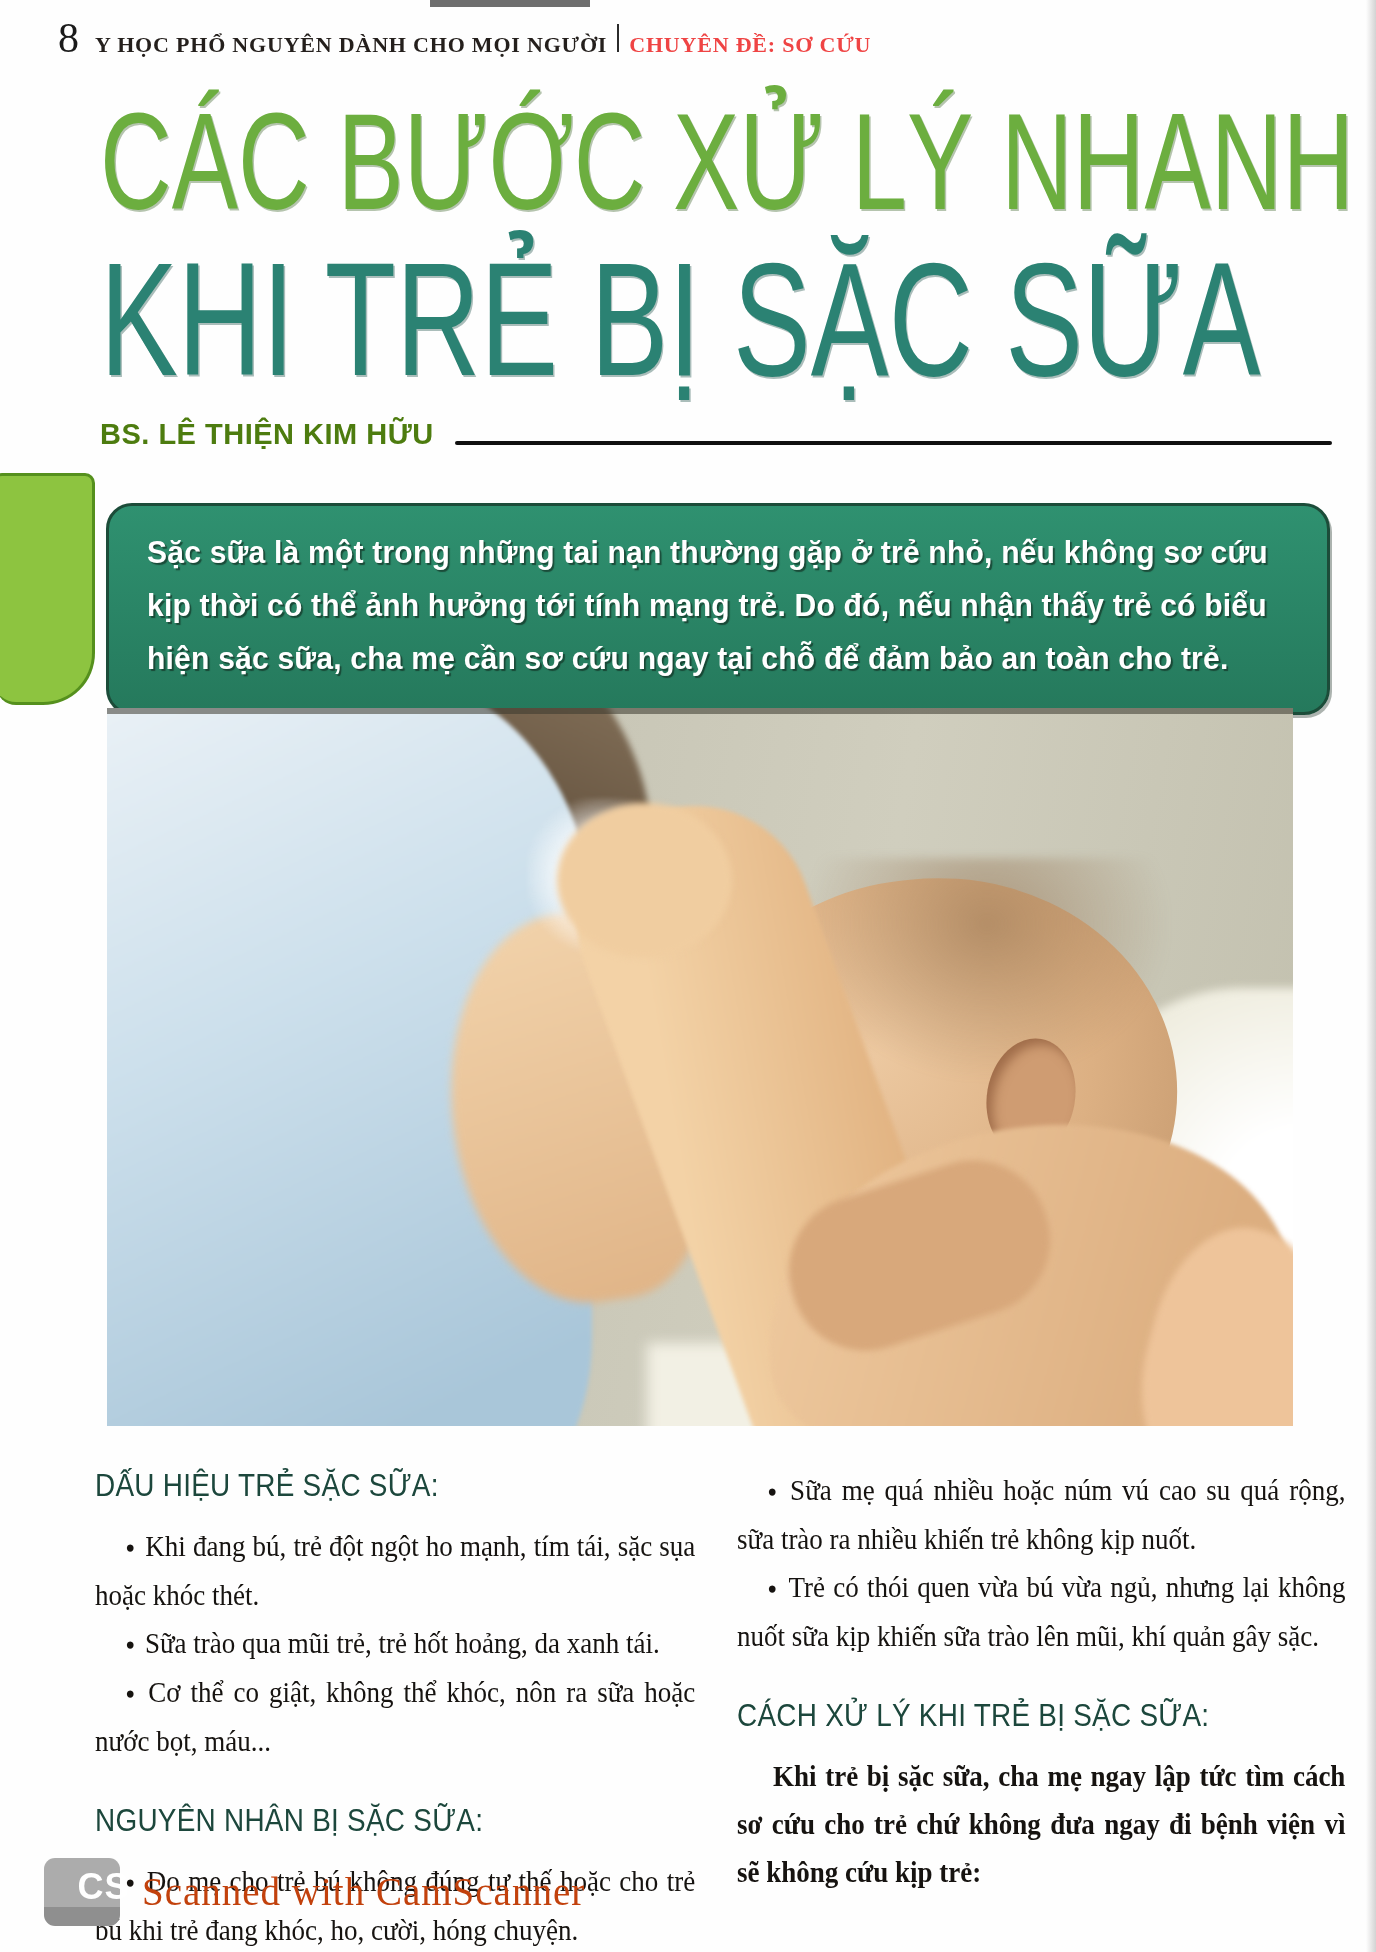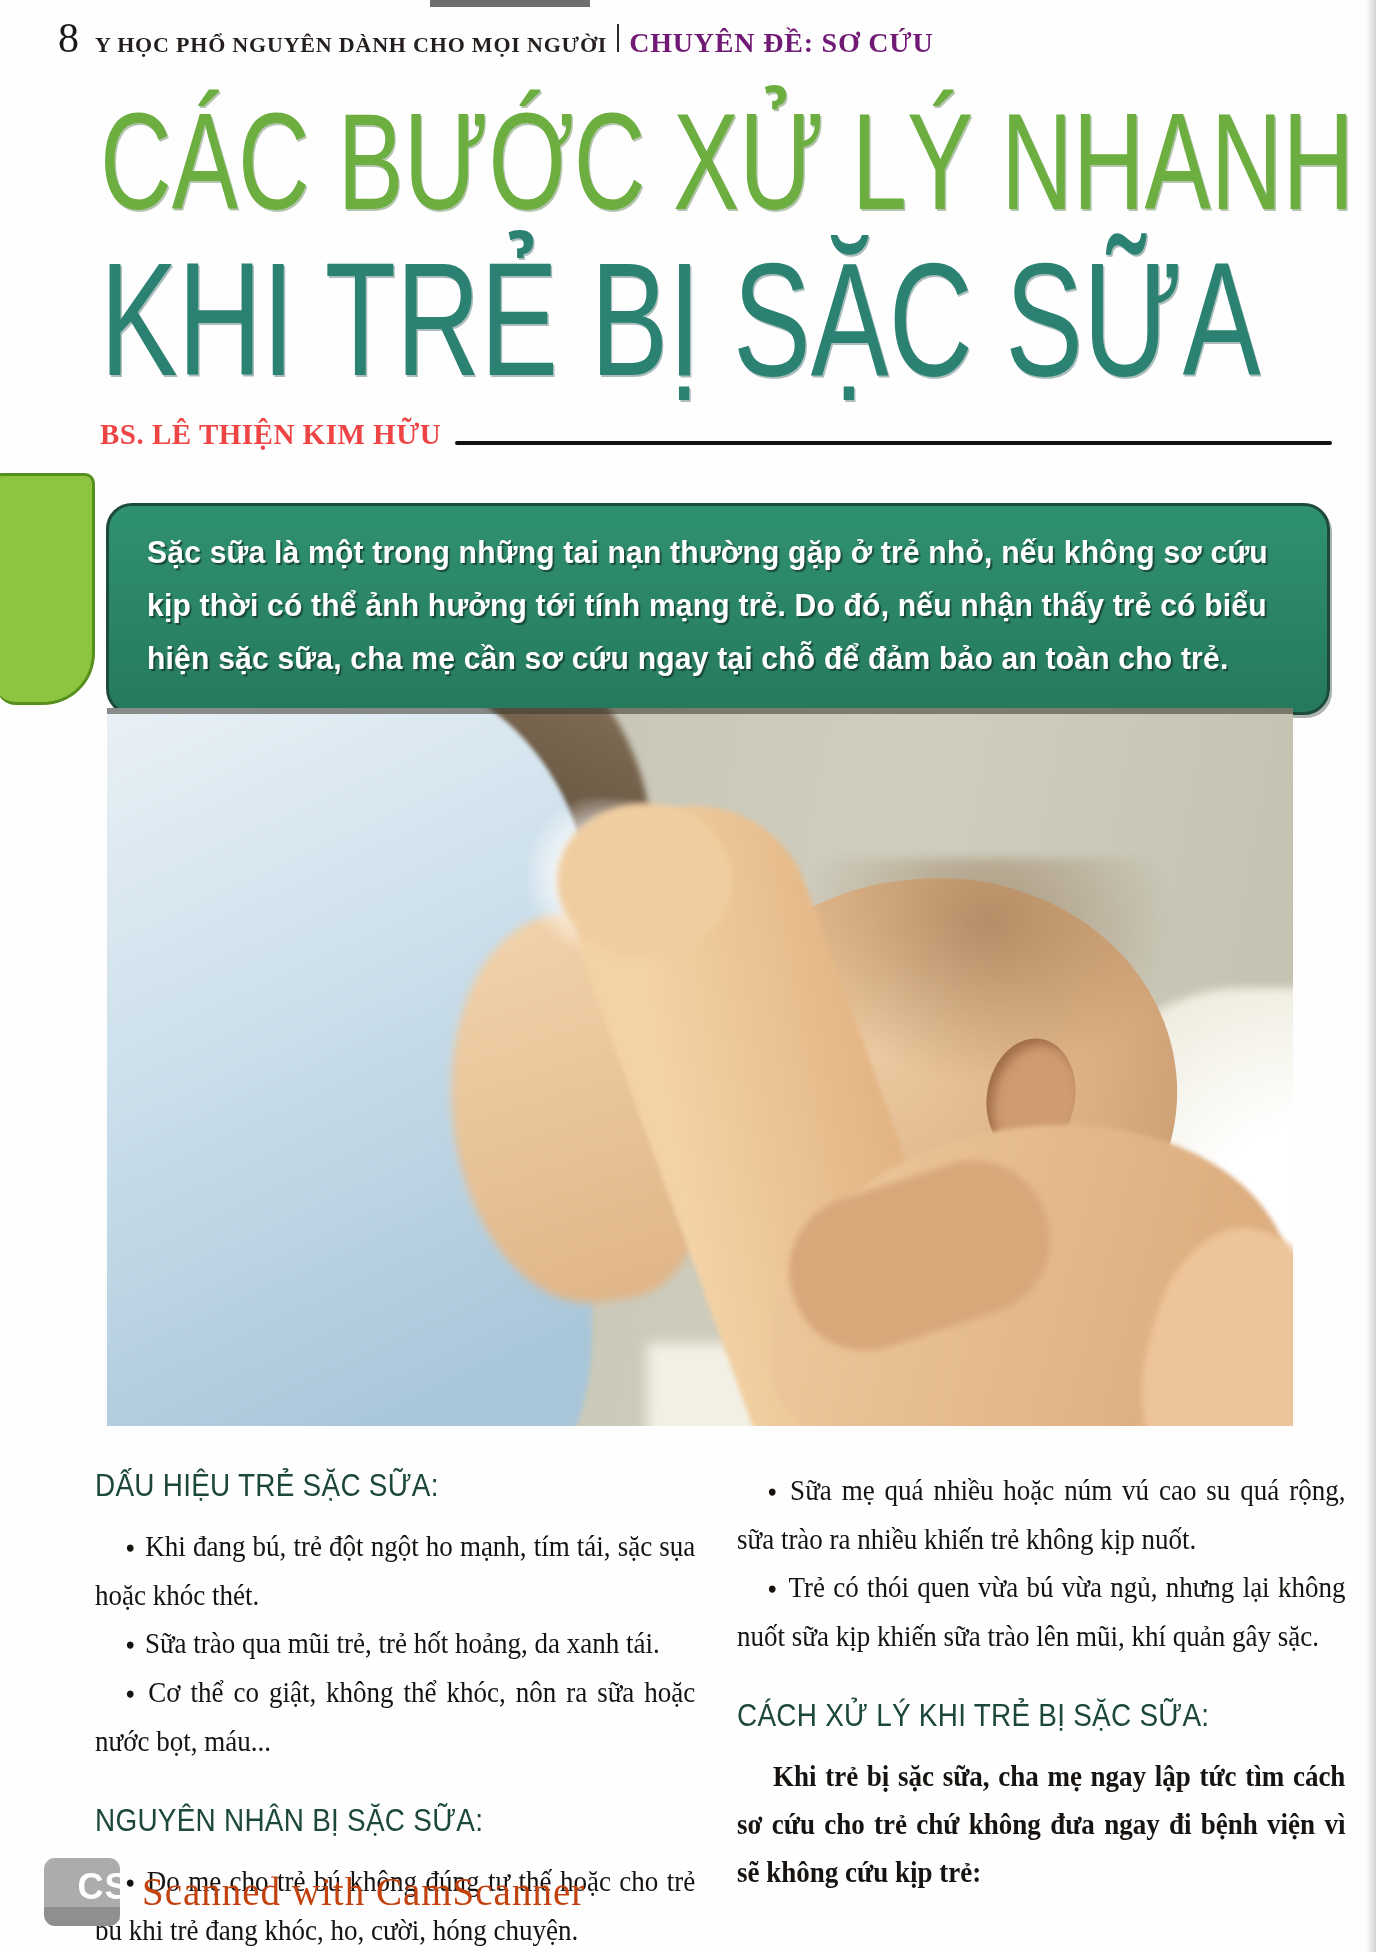--- a/index.html
+++ b/index.html
@@ -12,30 +12,30 @@
   
   .top-artifact{left:430px;top:0;width:160px;height:7px;background:#4a4a4a;opacity:.8;}
   .right-edge{left:1366px;top:0;width:10px;height:1952px;
     background:linear-gradient(90deg,rgba(0,0,0,0),rgba(110,110,110,.30));}
 
   
   .runhead{left:58px;top:14px;display:flex;align-items:baseline;white-space:nowrap;}
   .pageno{font-family:"Liberation Serif",serif;font-size:42px;font-weight:400;color:#1a1a1a;margin-right:16px;}
   .journal{font-family:"Liberation Serif",serif;font-weight:bold;font-size:22px;letter-spacing:.8px;color:#241f1c;}
   .head-div{width:2px;height:28px;background:#2b2b2b;margin:0 10px;align-self:center;}
-  .section-label{font-family:"Liberation Serif",serif;font-weight:bold;font-size:28px;letter-spacing:.8px;color:#701a75;}
+  .section-label{font-family:"Liberation Serif",serif;font-weight:bold;font-size:22px;letter-spacing:.8px;color:#ef4444;}
 
   
   .title1{left:100px;top:92px;font-size:138px;line-height:1;color:#6cae3f;
     white-space:nowrap;transform:scaleX(.72);transform-origin:left top;font-weight:400;
     text-shadow:2px 2px 0 rgba(45,90,25,.35);}
   .title2{left:100px;top:238px;font-size:162px;line-height:1;color:#2b8273;
     white-space:nowrap;transform:scaleX(.72);transform-origin:left top;font-weight:400;
     text-shadow:2px 2px 0 rgba(15,70,60,.35);}
-  .author{left:100px;top:418px;font-size:29px;font-weight:bold;letter-spacing:.5px;color:#ef4444;white-space:nowrap;font-family:Liberation Serif, serif;}
+  .author{left:100px;top:418px;font-size:29px;font-weight:bold;letter-spacing:.5px;color:#4d7c0f;white-space:nowrap;}
   .author-rule{left:455px;top:441px;width:877px;height:4px;background:#101010;border-radius:2px;}
 
   
   .side-tab{left:-4px;top:473px;width:96px;height:226px;background:#8dc440;
     border:3px solid #55901d;border-left:none;border-radius:6px 10px 52px 20px;}
 
   
   .lead-box{left:106px;top:487px;width:1224px;height:212px;
     background:linear-gradient(180deg,#2f9170,#25795c);
     border:3px solid #1c4c39;border-radius:26px;box-sizing:border-box;

